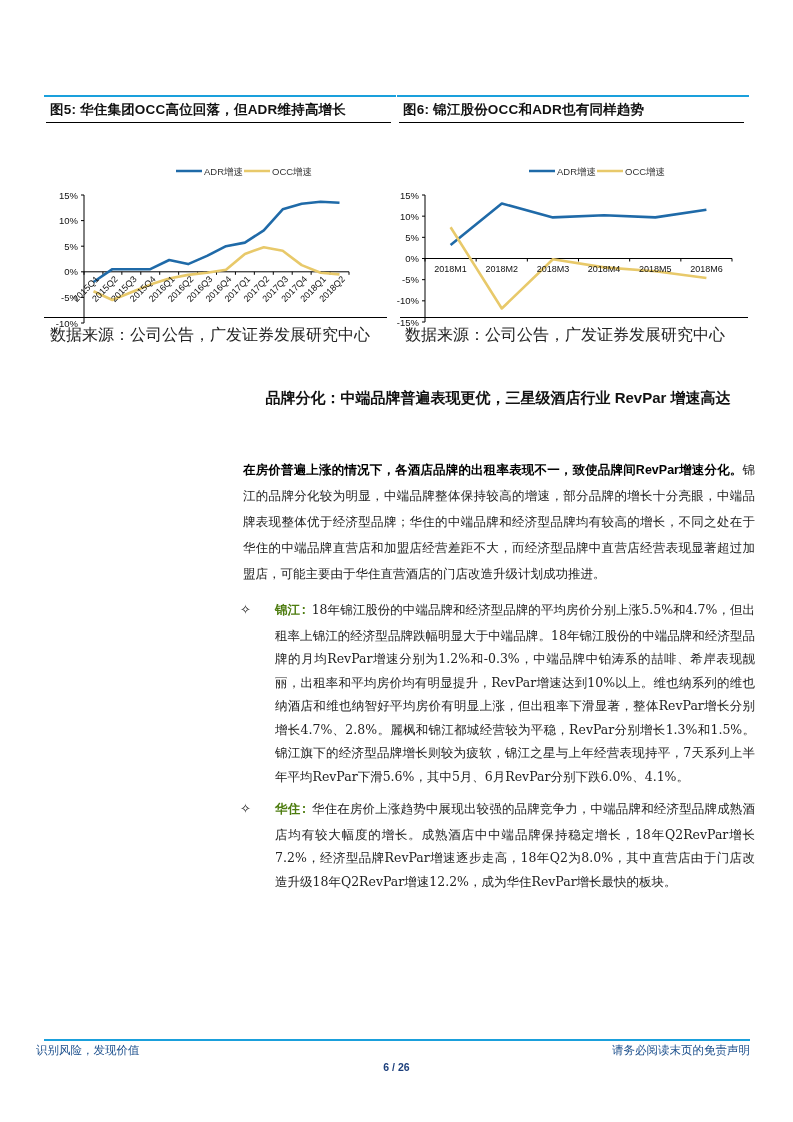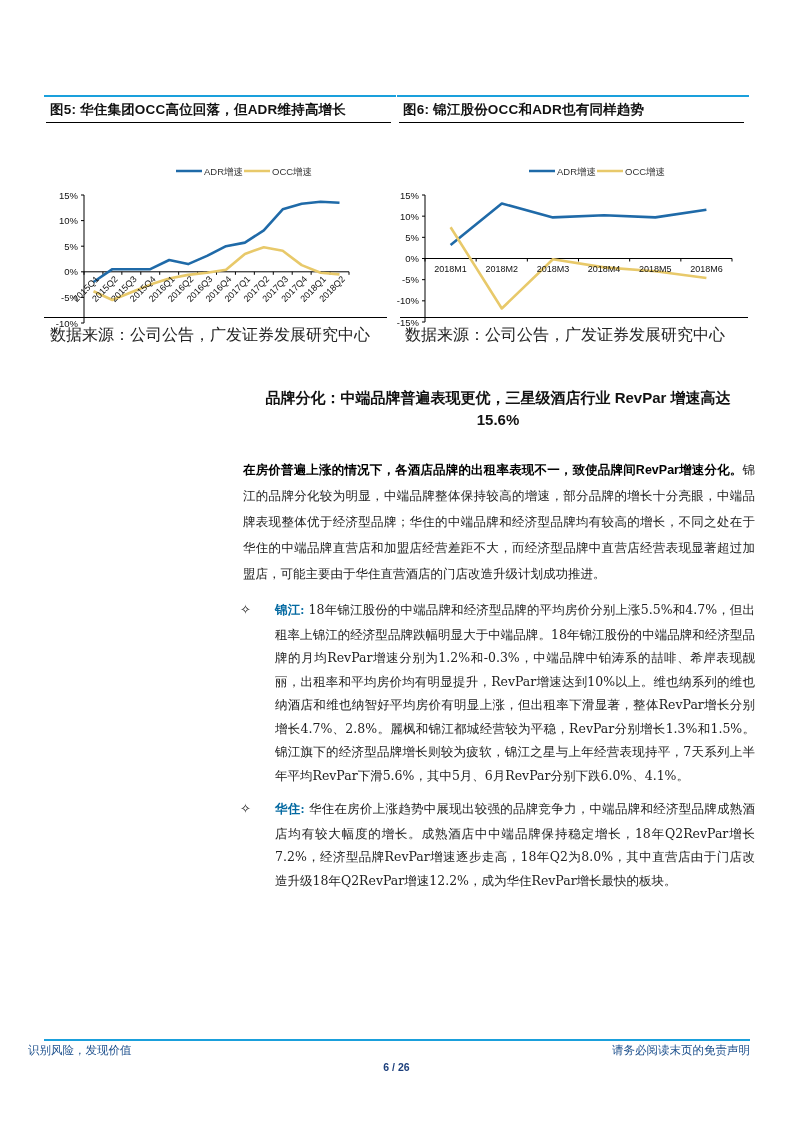--- a/index.html
+++ b/index.html
@@ -13,23 +13,23 @@
   .fig-under { height:1px; background:#000; width:98%; margin-left:2px; }
   .chart-svg { display:block; margin-top:0; }
   .src-line { position:absolute; top:317px; height:1px; background:#000; }
   .src-text { position:absolute; top:325px; font-size:16px; font-family:"DejaVu Serif","Liberation Serif",serif; color:#222; }
   .section-head { position:absolute; left:243px; top:387px; width:510px; font-size:15px; font-weight:bold; line-height:22px; color:#111;text-align:center; }
   .para { position:absolute; left:243px; width:512px; font-size:12.5px; line-height:26px; color:#222; font-family:"DejaVu Serif","Liberation Serif",serif; text-align:justify; }
   .para b { font-family:"Liberation Sans","DejaVu Sans",sans-serif; color:#000; }
   .bullet { position:absolute; left:243px; width:512px; font-size:12.5px; line-height:23.5px; color:#222; font-family:"DejaVu Serif","Liberation Serif",serif; }
   .bullet .mark { position:absolute; left:-3px; top:0; font-size:13px; color:#222; font-family:"DejaVu Sans",sans-serif; }
   .bullet .body { margin-left:32px; text-align:justify; }
-  .bullet .body b { font-family:Liberation Serif, serif; color:#0369a1; }
+  .bullet .body b { font-family:Liberation Mono, monospace; color:#4d7c0f; }
   .footer-line { position:absolute; left:44px; top:1039px; width:706px; height:2px; background:#1aa0dc; }
-  .footer-left { position:absolute; left:28px; top:1043px; font-size:11.5px; color:#1c4f8c; }
+  .footer-left { position:absolute; left:36px; top:1043px; font-size:11.5px; color:#1c4f8c; }
   .footer-right { position:absolute; right:43px; top:1043px; font-size:11.5px; color:#1c4f8c;text-align:right; }
   .page-num { position:absolute; left:0; width:793px; top:1061px; text-align:center; font-size:10.5px; font-weight:bold; color:#1c3f7c; }
 </style>
 </head>
 <body>
 
 <div class="fig left">
   <div class="fig-topline"></div>
   <div class="fig-title">
     <span class="num">图5:</span>
@@ -139,21 +139,20 @@
     </svg>
 </div>
 
 <div class="src-line" style="left:44px;width:343px;"></div>
 <div class="src-text" style="left:50px;">数据来源：公司公告，广发证券发展研究中心</div>
 <div class="src-line" style="left:400px;width:348px;"></div>
 <div class="src-text" style="left:405px;">数据来源：公司公告，广发证券发展研究中心</div>
 
 <div class="section-head">
   <div>品牌分化：中端品牌普遍表现更优，三星级酒店行业 RevPar 增速高达</div>
-  <div>15.6%</div>
 </div>
 
 <div class="para" style="top:457px;">
   <b>在房价普遍上涨的情况下，各酒店品牌的出租率表现不一，致使品牌间RevPar增速分化。</b><span>锦江的品牌分化较为明显，中端品牌整体保持较高的增速，部分品牌的增长十分亮眼，中端品牌表现整体优于经济型品牌；华住的中端品牌和经济型品牌均有较高的增长，不同之处在于华住的中端品牌直营店和加盟店经营差距不大，而经济型品牌中直营店经营表现显著超过加盟店，可能主要由于华住直营酒店的门店改造升级计划成功推进。</span>
 </div>
 
 <div class="bullet" style="top:598px;">
   <span class="mark">✧</span>
   <div class="body">
     <b>锦江:</b>

